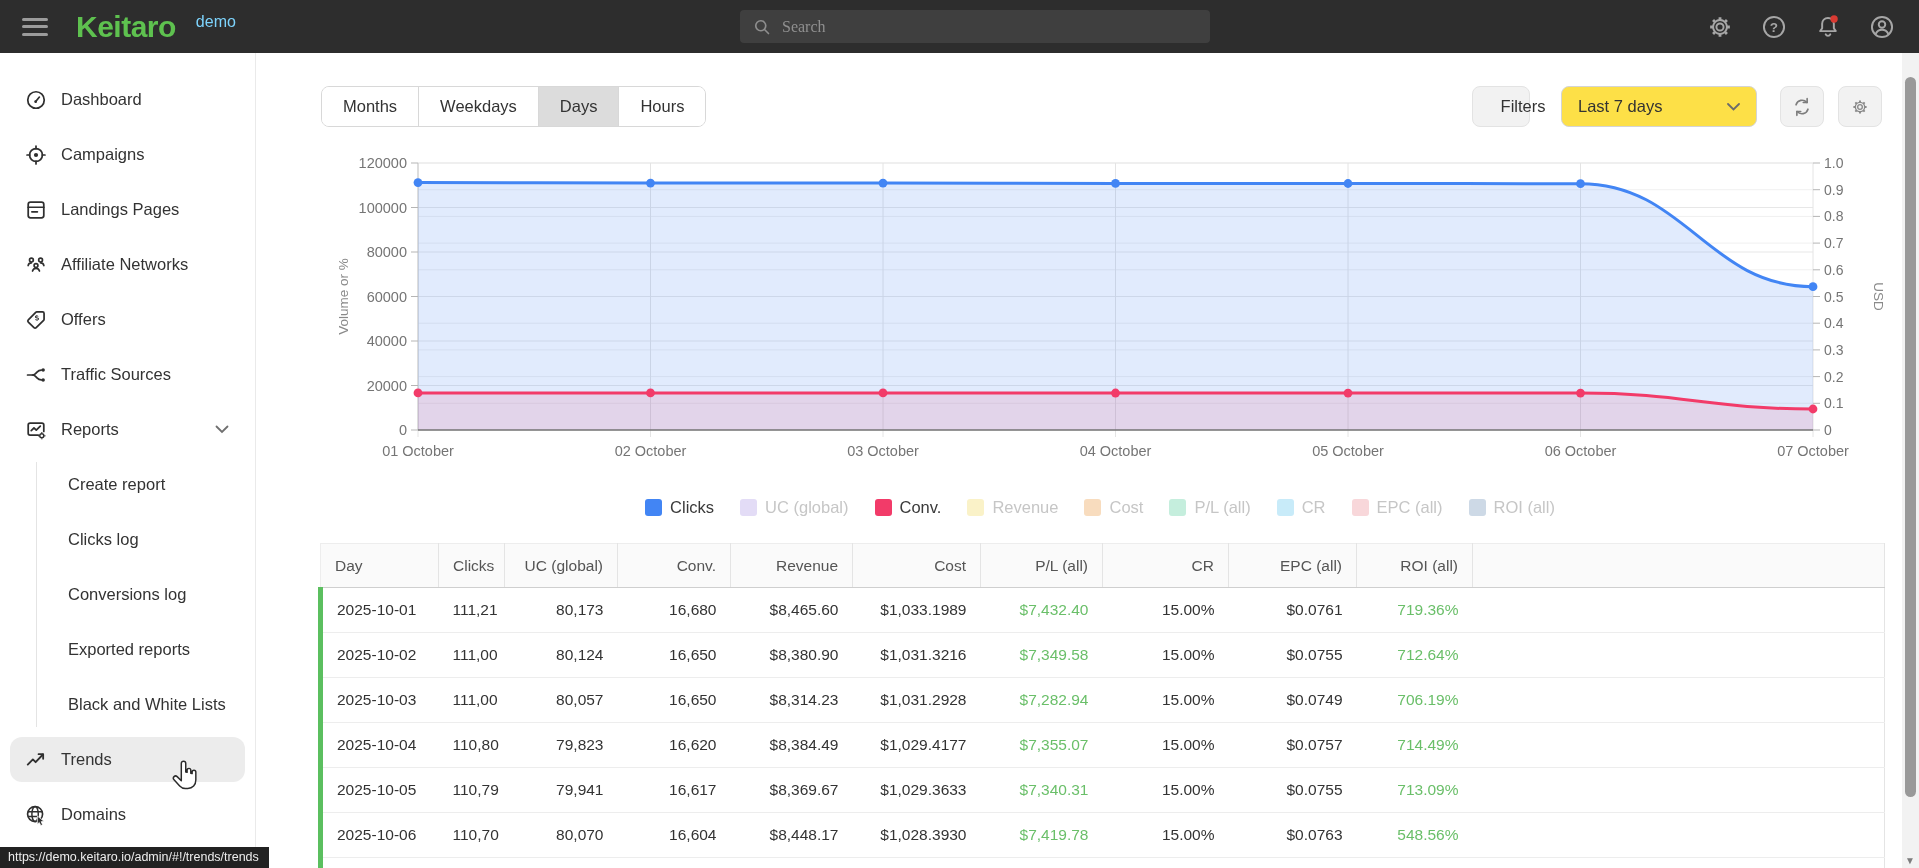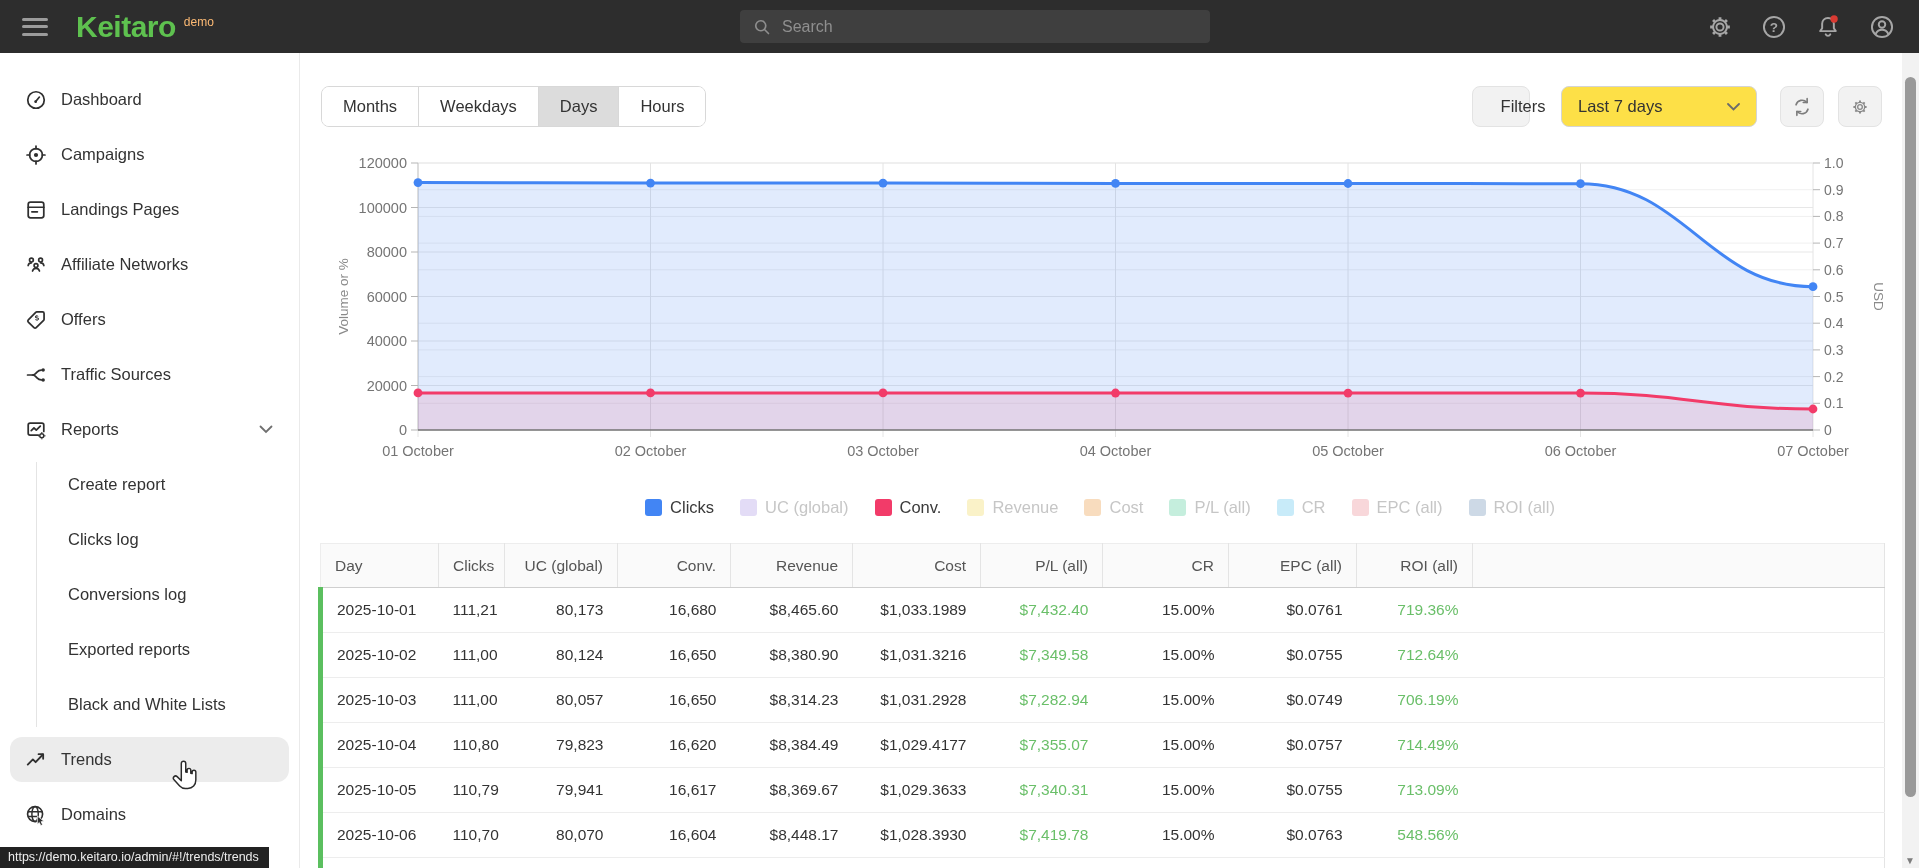--- a/index.html
+++ b/index.html
@@ -7,31 +7,31 @@
               font-family:"Liberation Sans", sans-serif; }
   .page { position:relative; width:1919px; height:868px; overflow:hidden; background:#fff; }
 
   
   .topbar { position:absolute; left:0; top:0; width:1919px; height:53px; background:#2d2d2d;
             display:flex; align-items:center; z-index:30; }
   .hamburger { width:26px; height:18px; margin-left:22px; display:flex; flex-direction:column;
                justify-content:space-between; cursor:pointer; }
   .hamburger span { display:block; height:3px; border-radius:2px; background:#9b9b9b; }
   .brand { margin-left:28px; font-size:30px; font-weight:bold; color:#5ec14f; letter-spacing:-0.5px; }
-  .brand-badge { margin-left:8px; margin-top:-10px; font-size:12px; color:#fdba74; }
+  .brand-badge { margin-left:20px; margin-top:-10px; font-size:16px; color:#7dd3fc; }
   .searchbox { position:absolute; left:740px; top:10px; width:470px; height:33px; background:#3f3f3f;
                border-radius:4px; display:flex; align-items:center; padding:0 12px; }
   .searchbox input { background:transparent; border:none; outline:none; color:#c4b5fd;
-                     font-size:16px; margin-left:10px; width:400px; font-family:Liberation Sans, sans-serif; }
+                     font-size:16px; margin-left:10px; width:400px; font-family:Liberation Serif, serif; }
   .searchbox input::placeholder { color:#8f8f8f; }
   .topbar-icons { position:absolute; right:24px; top:0; height:53px; display:flex; align-items:center; gap:28px; }
   .tico { width:26px; height:26px; position:relative; cursor:pointer; }
 
   
-  .sidebar { position:absolute; left:0; top:53px; width:300px; height:815px; background:#fff;
+  .sidebar { position:absolute; left:0; top:53px; width:256px; height:815px; background:#fff;
              border-right:1px solid #eaeaea; padding-top:24px; z-index:5; }
   .s-item { height:45px; margin-bottom:10px; display:flex; align-items:center; cursor:pointer; }
   .s-item .ic { width:22px; height:22px; margin-left:25px; flex:0 0 22px; }
   .s-item .lbl { margin-left:14px; font-size:16.5px; color:#333; }
   .s-item .chev { margin-left:auto; margin-right:26px; }
   .submenu { margin-left:36px; border-left:1px solid #e4e4e4; }
   .sub-item { height:45px; margin-bottom:10px; display:flex; align-items:center; padding-left:31px;
               font-size:16.5px; color:#333; cursor:pointer; }
   .s-item.active { background:#ececec; border-radius:12px; margin-left:10px; margin-right:10px; }
   .s-item.active .ic { margin-left:15px; }

